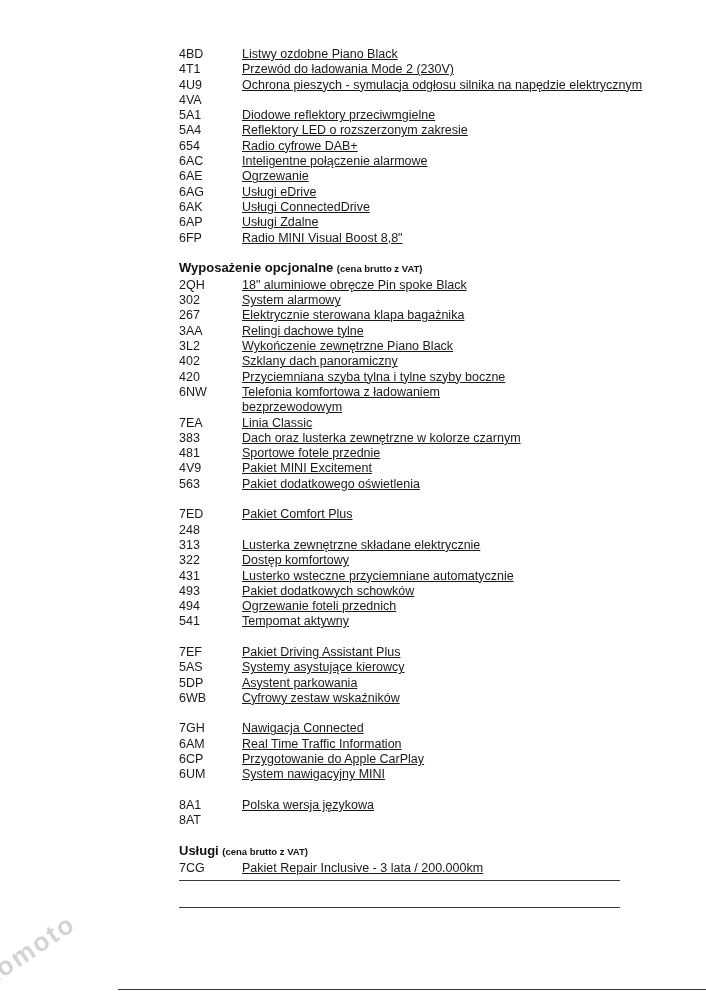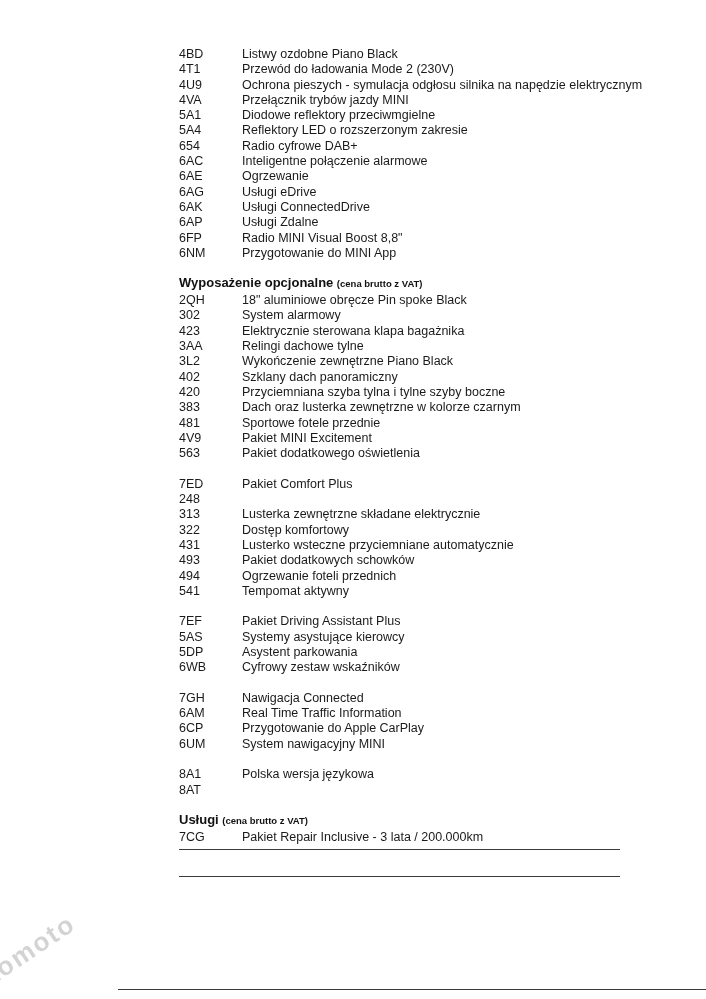--- a/index.html
+++ b/index.html
@@ -29,20 +29,21 @@
     line-height: 15.3px;
   }
   .code {
     width: 63px;
     flex: 0 0 63px;
   }
   .desc {
     flex: 1 1 auto;
     white-space: pre-line;
     max-width: 440px;
+    text-decoration: underline;
   }
   .section-header {
     margin: 14px 0 1px 0;
     font-size: 12.5px;
     line-height: 16px;
   }
   .section-title {
     font-weight: 700;
     font-size: 13px;
     color: #111111;
@@ -96,21 +97,20 @@
     <div class="row">
       <span class="code">4T1</span>
       <span class="desc">Przewód do ładowania Mode 2 (230V)</span>
     </div>
     <div class="row">
       <span class="code">4U9</span>
       <span class="desc">Ochrona pieszych - symulacja odgłosu silnika na napędzie elektrycznym</span>
     </div>
     <div class="row">
       <span class="code">4VA</span>
-      <span class="desc">Przełącznik trybów jazdy MINI</span>
     </div>
     <div class="row">
       <span class="code">5A1</span>
       <span class="desc">Diodowe reflektory przeciwmgielne</span>
     </div>
     <div class="row">
       <span class="code">5A4</span>
       <span class="desc">Reflektory LED o rozszerzonym zakresie</span>
     </div>
     <div class="row">
@@ -134,52 +134,57 @@
       <span class="desc">Usługi ConnectedDrive</span>
     </div>
     <div class="row">
       <span class="code">6AP</span>
       <span class="desc">Usługi Zdalne</span>
     </div>
     <div class="row">
       <span class="code">6FP</span>
       <span class="desc">Radio MINI Visual Boost 8,8"</span>
     </div>
-    <div class="row">
-      <span class="code">6NM</span>
-      <span class="desc">Przygotowanie do MINI App</span>
-    </div>
     <div class="section-header"><span class="section-title">Wyposażenie opcjonalne</span> <span class="section-note">(cena brutto z VAT)</span></div>
     <div class="row">
       <span class="code">2QH</span>
       <span class="desc">18" aluminiowe obręcze Pin spoke Black</span>
     </div>
     <div class="row">
       <span class="code">302</span>
       <span class="desc">System alarmowy</span>
     </div>
     <div class="row">
-      <span class="code">423</span>
+      <span class="code">267</span>
       <span class="desc">Elektrycznie sterowana klapa bagażnika</span>
     </div>
     <div class="row">
       <span class="code">3AA</span>
       <span class="desc">Relingi dachowe tylne</span>
     </div>
     <div class="row">
       <span class="code">3L2</span>
       <span class="desc">Wykończenie zewnętrzne Piano Black</span>
     </div>
     <div class="row">
       <span class="code">402</span>
       <span class="desc">Szklany dach panoramiczny</span>
     </div>
     <div class="row">
       <span class="code">420</span>
       <span class="desc">Przyciemniana szyba tylna i tylne szyby boczne</span>
+    </div>
+    <div class="row">
+      <span class="code">6NW</span>
+      <span class="desc">Telefonia komfortowa z ładowaniem
+bezprzewodowym</span>
+    </div>
+    <div class="row">
+      <span class="code">7EA</span>
+      <span class="desc">Linia Classic</span>
     </div>
     <div class="row">
       <span class="code">383</span>
       <span class="desc">Dach oraz lusterka zewnętrzne w kolorze czarnym</span>
     </div>
     <div class="row">
       <span class="code">481</span>
       <span class="desc">Sportowe fotele przednie</span>
     </div>
     <div class="row">

